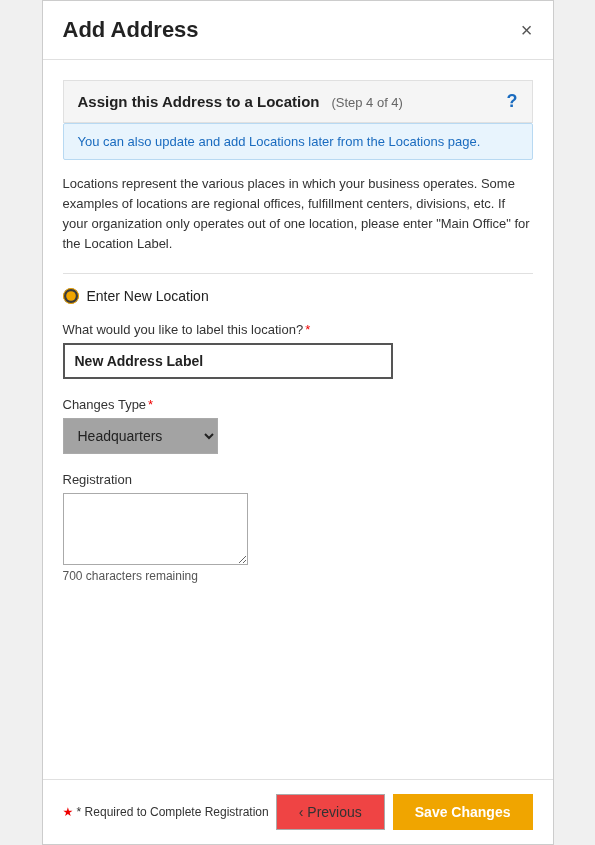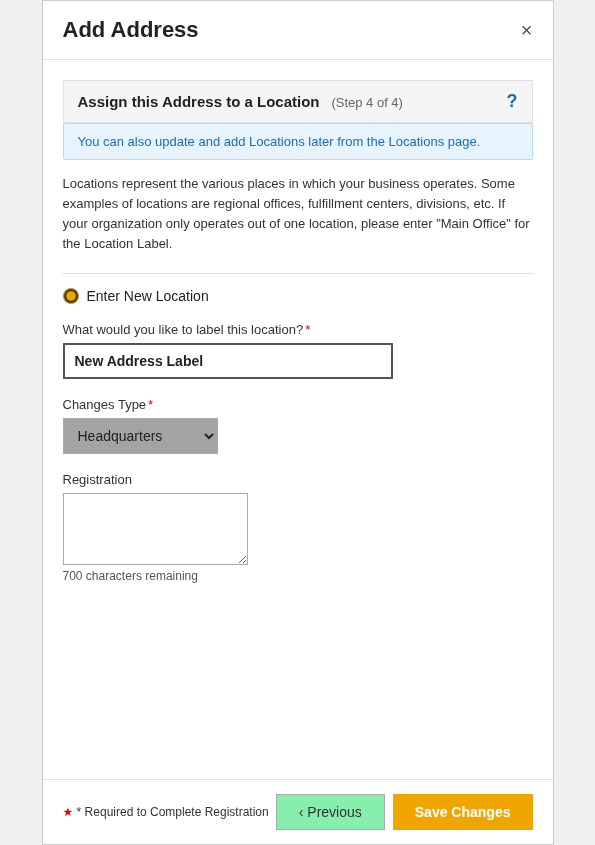--- a/index.html
+++ b/index.html
@@ -164,21 +164,21 @@
       font-size: 12px;
       color: #333;
     }
     .footer-buttons {
       display: flex;
       gap: 8px;
     }
     .btn-previous {
       padding: 0 22px;
       border: 1px solid #aaa;
-      background: #86efac;
+      background: #ef4444;
       font-size: 14px;
       cursor: pointer;
       color: #333;
       display: flex;
       align-items: center;
       gap: 4px;
     }
     .btn-save {
       padding: 10px 22px;
       border: none;

